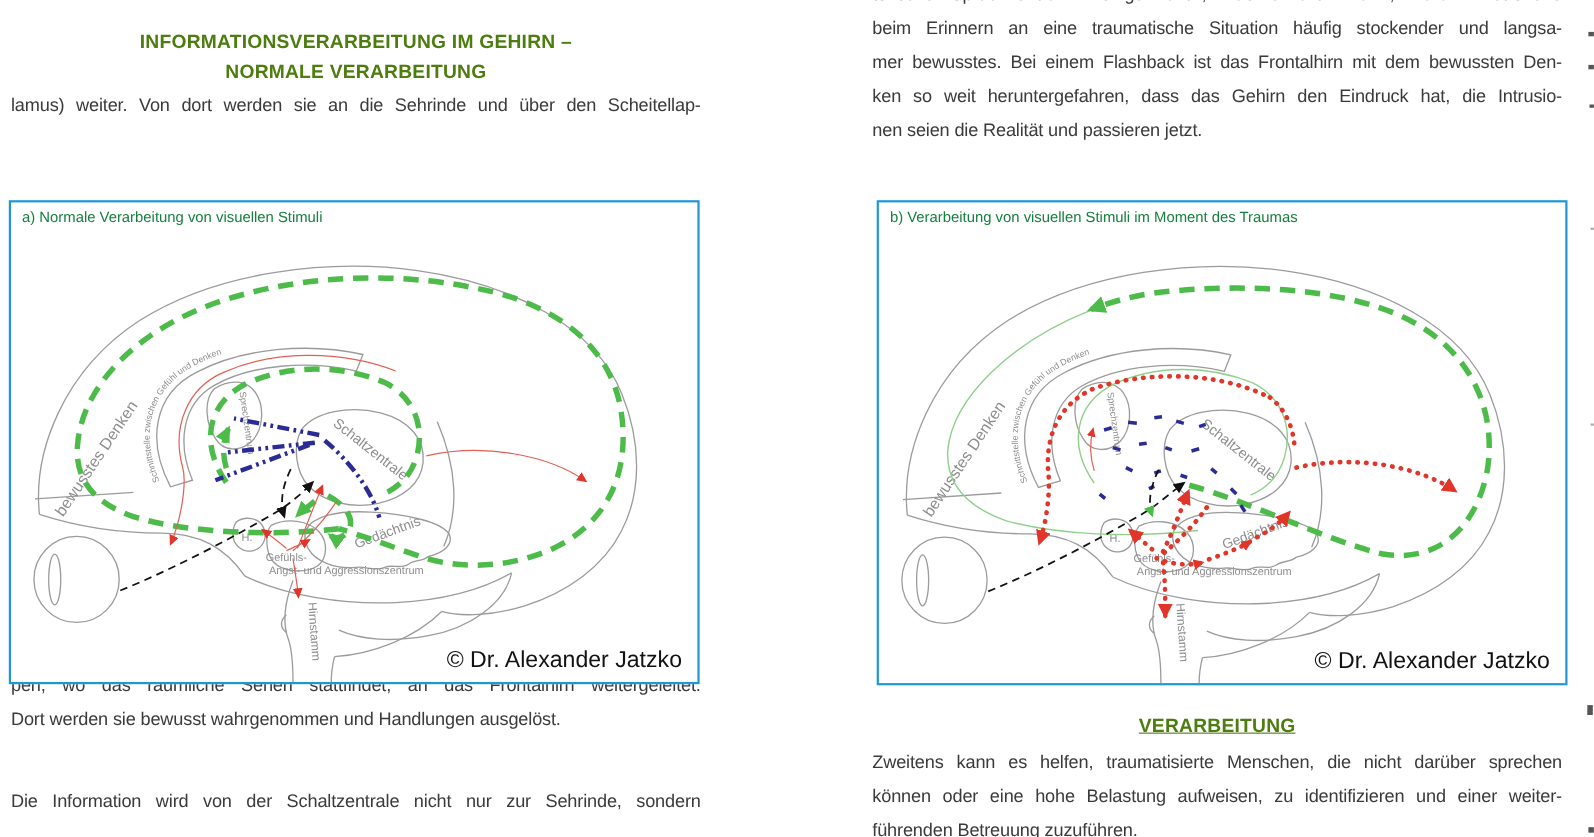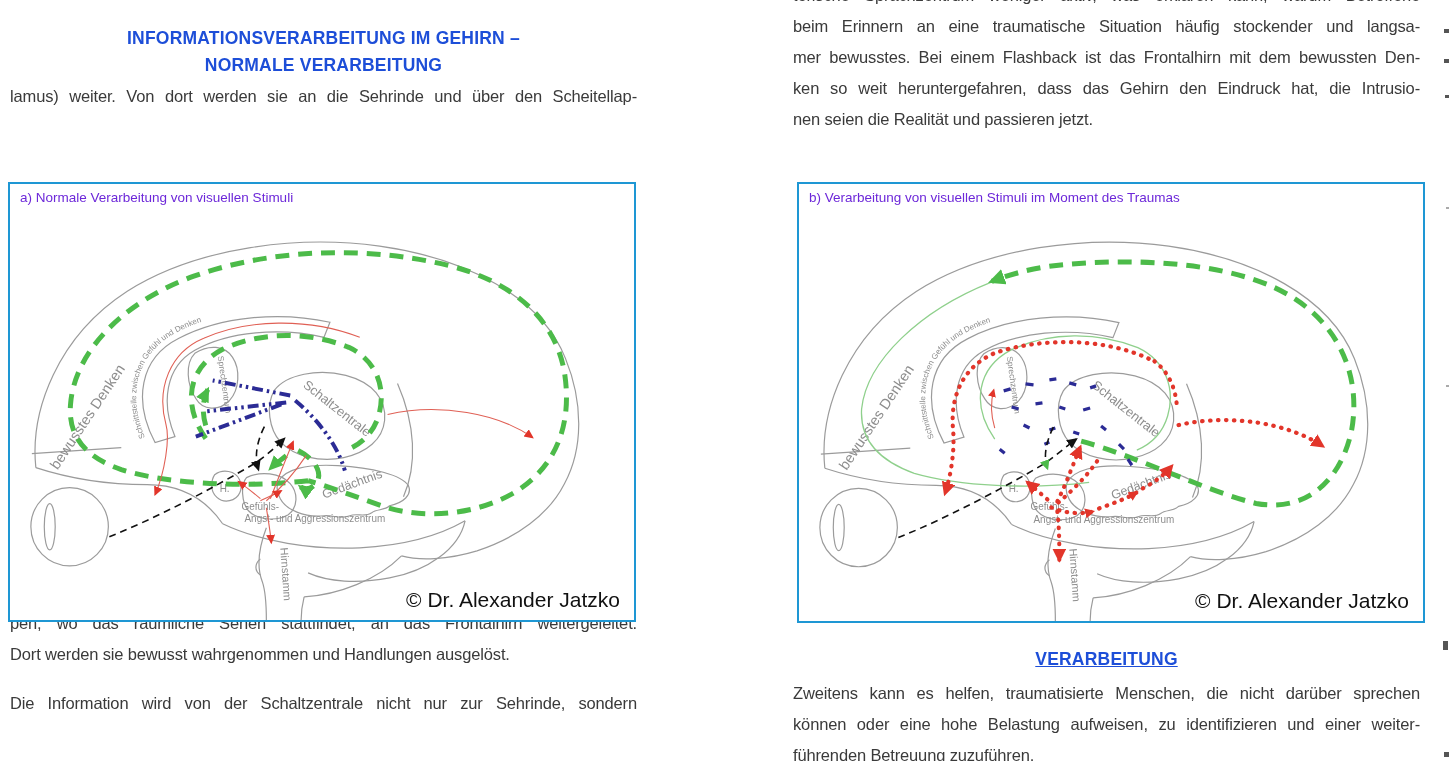--- a/index.html
+++ b/index.html
@@ -1,26 +1,26 @@
 <!DOCTYPE html>
 <html><head>
 <meta charset="utf-8">
 <style>
   html,body{margin:0;padding:0;background:#fff;}
   .page{position:relative;width:1449px;height:761px;background:#fff;overflow:hidden;
         font-family:"Liberation Sans",sans-serif;color:#3a3a3a;}
   .col{position:absolute;}
   .heading{position:absolute;width:100%;text-align:center;font-weight:700;
-           font-size:17.5px;line-height:27px;color:#1d4ed8;letter-spacing:.2px;}
+           font-size:17.5px;line-height:27px;color:#4d7c0f;letter-spacing:.2px;}
   .para{position:absolute;width:100%;font-size:16.5px;letter-spacing:-.15px;color:#3a3a3a;}
   .jline{text-align:justify;text-align-last:justify;height:31px;line-height:31px;
          overflow:hidden;white-space:nowrap;}
   .jline.last{text-align-last:left;}
   .figure{position:absolute;background:#fff;border:2.5px solid #1E97D4;box-sizing:border-box;}
-  .figcap{position:absolute;left:10px;top:6px;font-size:13.5px;color:#6d28d9;
+  .figcap{position:absolute;left:10px;top:6px;font-size:13.5px;color:#15803d;
           font-family:"Liberation Sans",sans-serif;}
   .figcredit{position:absolute;right:14px;bottom:8px;font-size:21px;color:#111;}
   .brain{position:absolute;left:0;top:26px;width:100%;height:calc(100% - 26px);}
   .efrag{position:absolute;background:#555;}
   .efrag.light{background:#aaa;}
   svg text{font-family:"Liberation Sans",sans-serif;}
 </style>
 </head>
 <body>
 
@@ -31,21 +31,21 @@
       <div>INFORMATIONSVERARBEITUNG IM GEHIRN –</div>
       <div>NORMALE VERARBEITUNG</div>
     </div>
     <div class="para" style="top:81px;">
         <div class="jline">lamus) weiter. Von dort werden sie an die Sehrinde und über den Scheitellap-</div>
       </div>
     <div class="para" style="top:608px;">
         <div class="jline">pen, wo das räumliche Sehen stattfindet, an das Frontalhirn weitergeleitet.</div>
         <div class="jline last">Dort werden sie bewusst wahrgenommen und Handlungen ausgelöst.</div>
       </div>
-    <div class="para" style="top:688px;">
+    <div class="para" style="top:714px;">
         <div class="jline">Die Information wird von der Schaltzentrale nicht nur zur Sehrinde, sondern</div>
       </div>
   </div>
 
   <div class="figure" style="left:8px;top:182px;width:628px;height:440px;">
     <div class="figcap">a) Normale Verarbeitung von visuellen Stimuli</div>
     <svg class="brain" viewBox="0 0 628 409" preserveAspectRatio="none">
       <defs>
         <marker id="ag" markerUnits="userSpaceOnUse" markerWidth="18" markerHeight="16" refX="12" refY="7" orient="auto">
             <path d="M0,0 L15,7 L0,14 z" fill="#4CBB49"></path>

